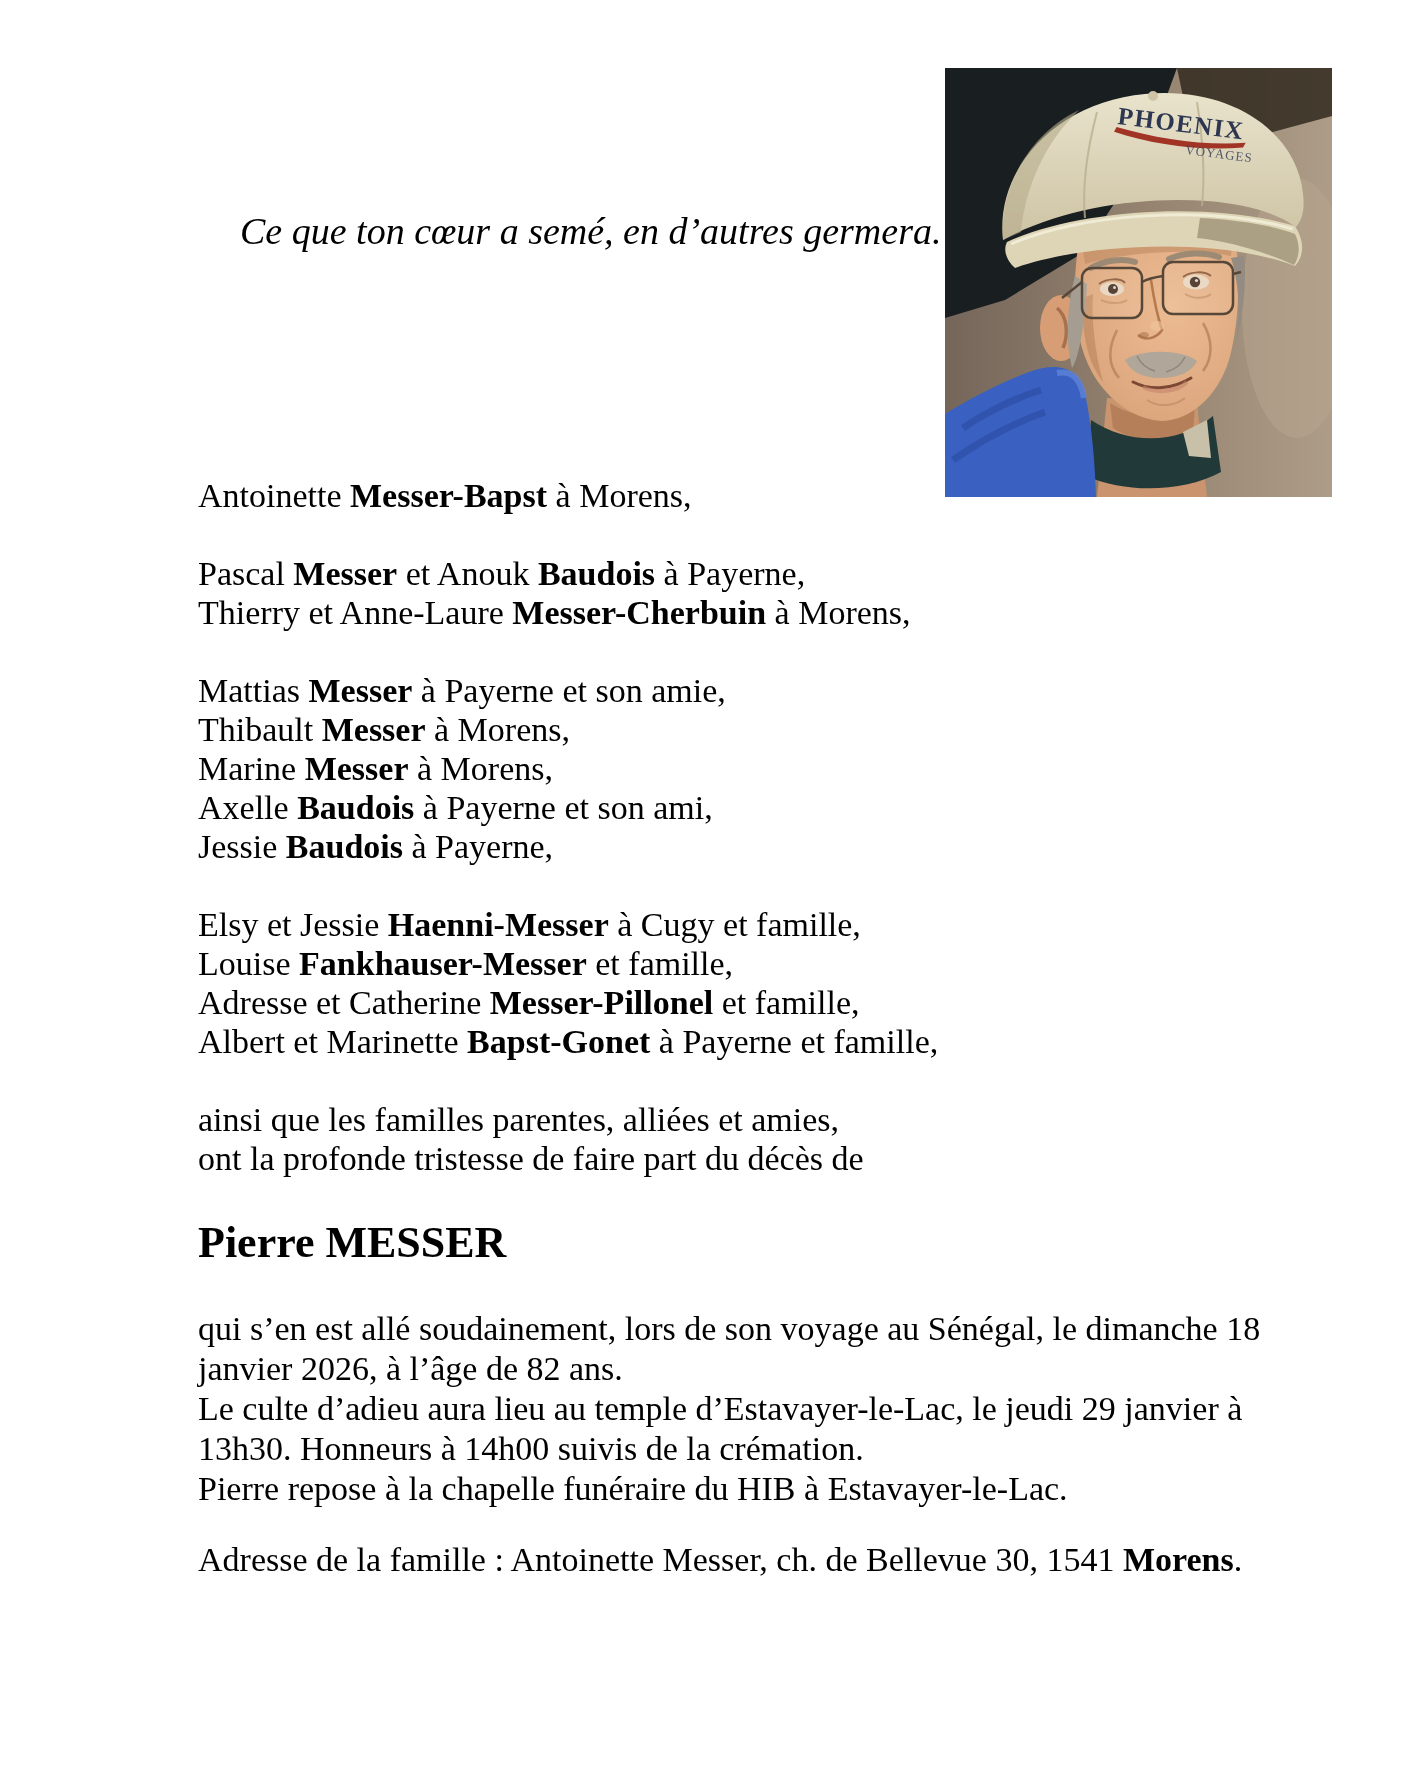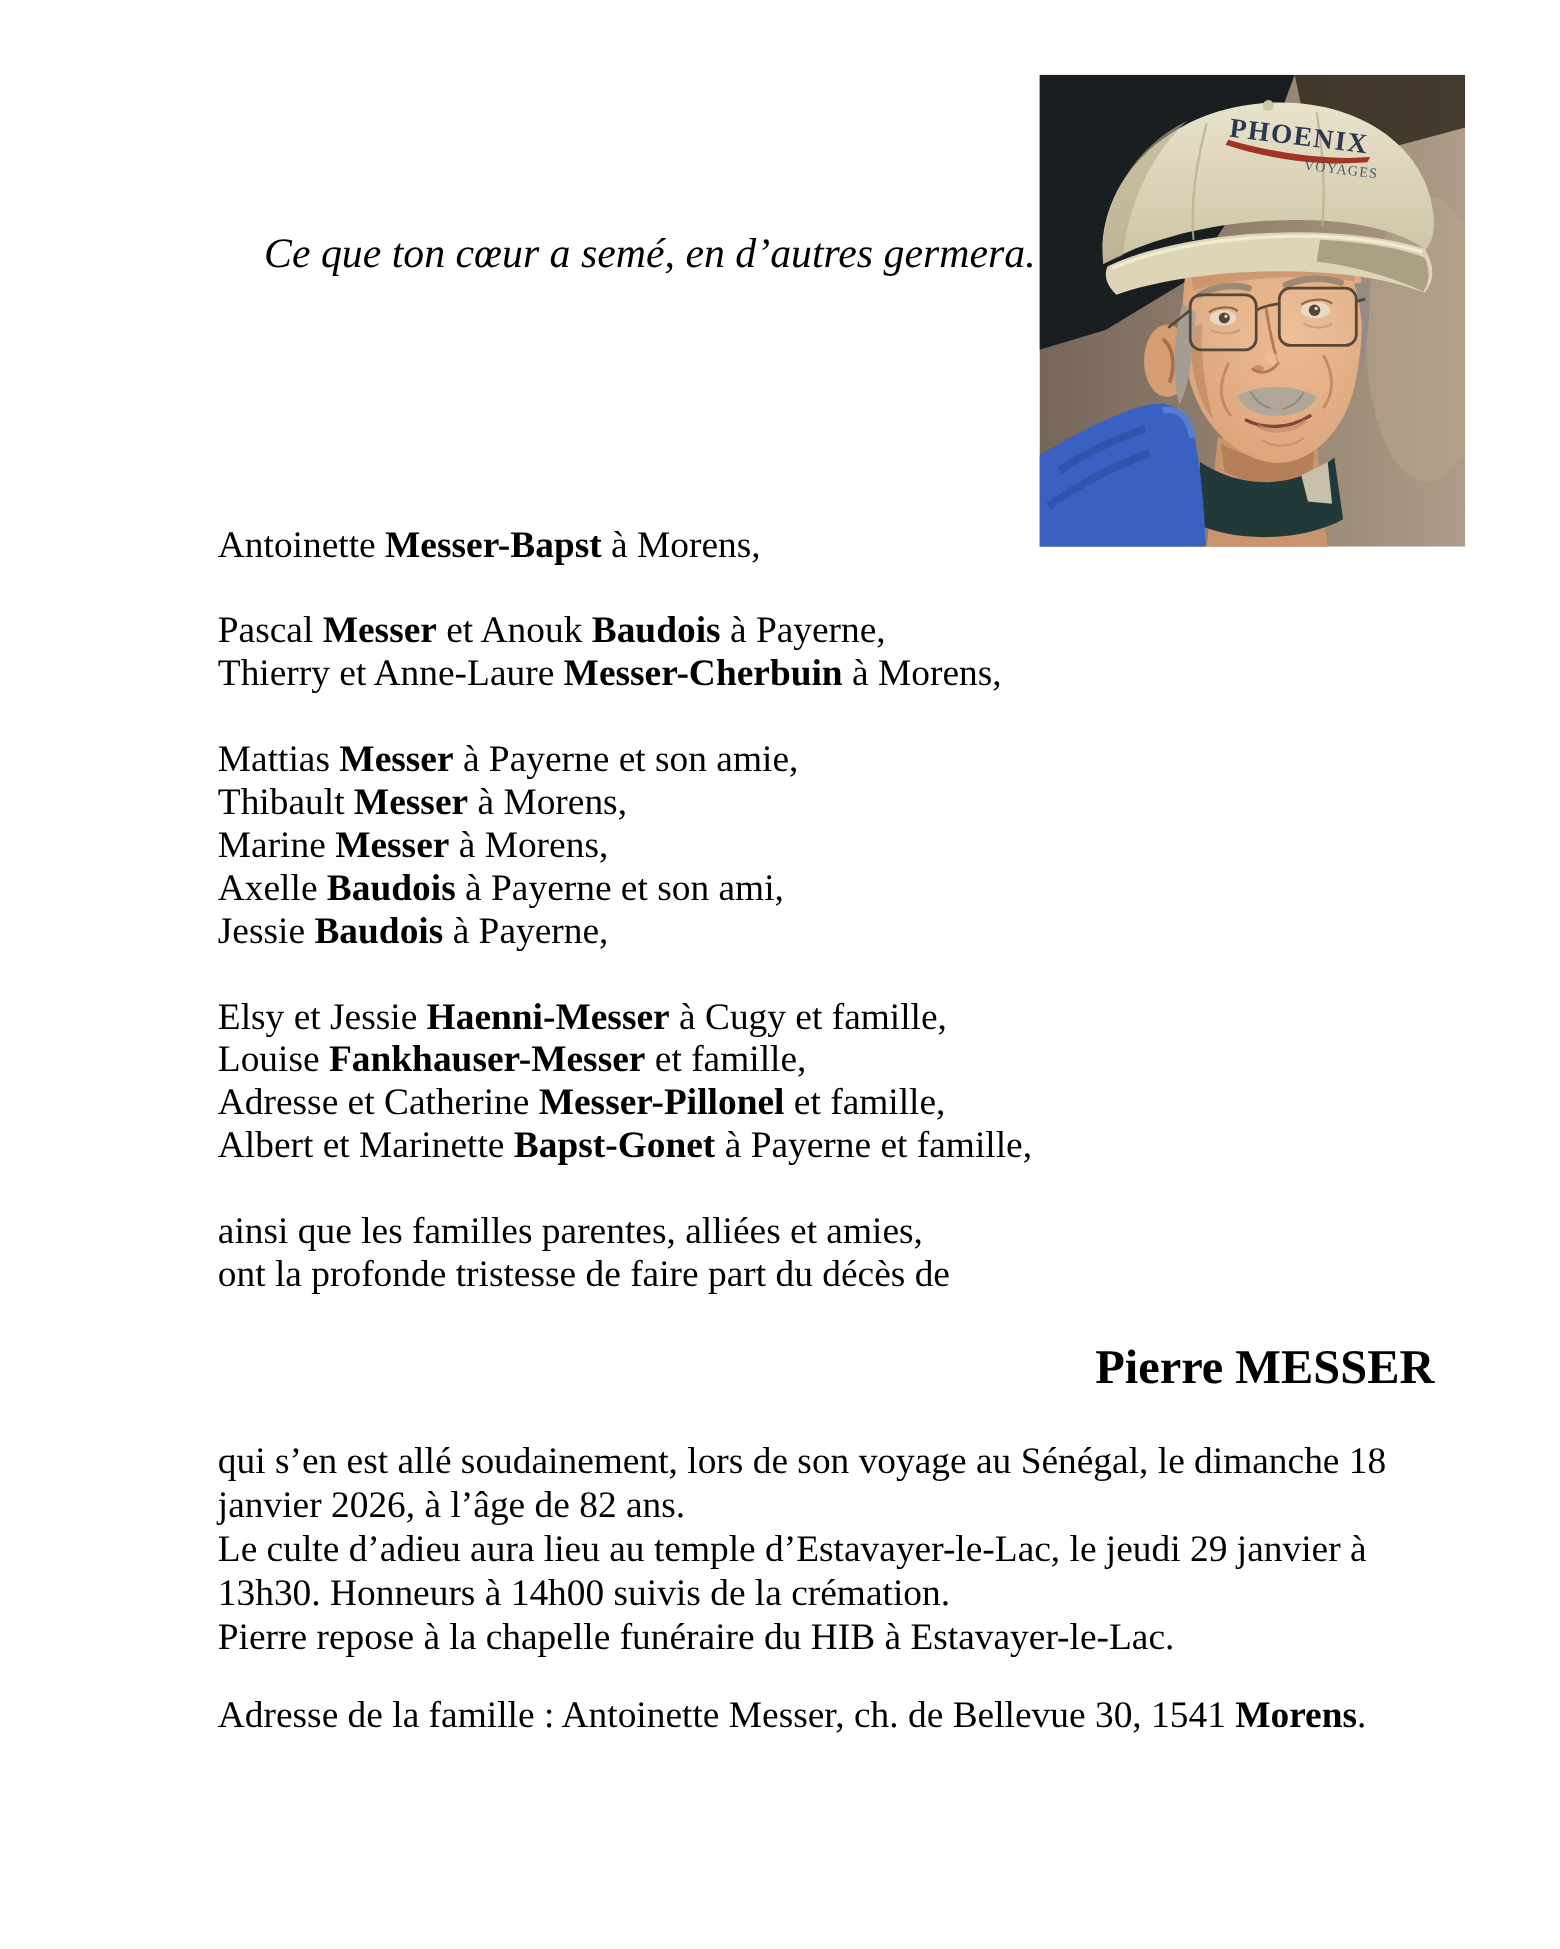--- a/index.html
+++ b/index.html
@@ -18,21 +18,21 @@
   .photo svg { display:block; width:100%; height:100%; }
   .content {
     position:absolute; left:198px; top:476px; width:1106px;
     font-size:34px; line-height:39px;
   }
   .group { margin:0 0 39px 0; }
   .line { white-space:nowrap; }
   .b { font-weight:bold;margin-top:46px; }
   .name {
     font-size:44px; font-weight:bold; line-height:52px;
-    text-align:right; margin:8px 0 40px 0;
+    text-align:left; margin:8px 0 40px 0;
   }
   .announcement { line-height:40px; margin-bottom:31px;margin-top:40px; }
   .cap-text { font-family:"Liberation Serif", serif; }
 </style>
 </head>
 <body>
 
 <div class="page">
 
   <div class="quote">Ce que ton cœur a semé, en d’autres germera.</div>

